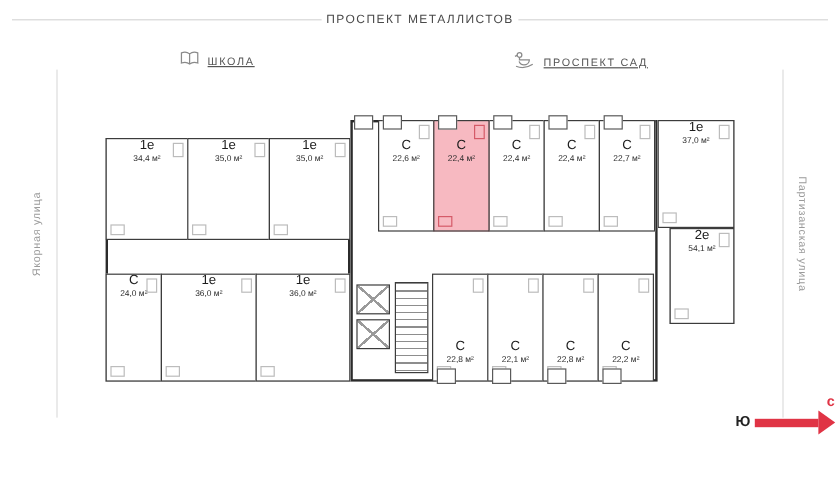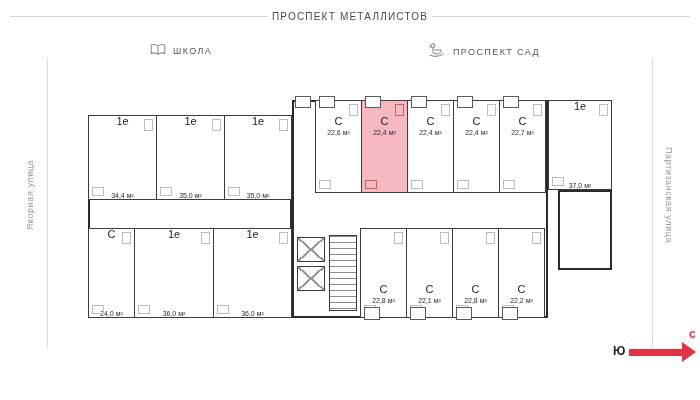--- a/index.html
+++ b/index.html
@@ -11,26 +11,26 @@
   
   .top-header{position:absolute;top:11px;left:0;width:100%;display:flex;align-items:center;gap:4px;padding:0 10px;box-sizing:border-box;}
   .top-header .line{flex:1;height:1px;background:#d6d6d6;}
   .top-header .label{font-size:10px;letter-spacing:1.2px;color:#4a4a4a;white-space:nowrap;}
   .vline{position:absolute;top:58px;height:290px;width:1px;background:#dcdcdc;}
   .street-vert{position:absolute;font-size:9px;letter-spacing:0.6px;color:#9a9a9a;white-space:nowrap;}
   .street-left{left:30px;top:195px;transform:translate(-50%,-50%) rotate(-90deg);}
   .street-right{left:669px;top:195px;transform:translate(-50%,-50%) rotate(90deg);}
   
   .landmark{position:absolute;top:42px;display:flex;align-items:center;gap:7px;}
-  .landmark .txt{font-size:9px;letter-spacing:1.4px;color:#555;}
+  .landmark .txt{font-size:9px;letter-spacing:1.4px;color:#555;text-decoration:underline;}
   
   #plan{position:absolute;left:85px;top:95px;width:532px;height:230px;}
   .block{position:absolute;border:2px solid #2b2b2b;background:#fff;box-sizing:border-box;z-index:1;}
   .unit{position:absolute;border:1px solid #3c3c3c;background:#fff;box-sizing:border-box;z-index:2;
-        display:flex;flex-direction:column;align-items:center;justify-content:space-between;cursor:pointer;}
+        display:flex;flex-direction:column;align-items:center;justify-content:flex-start;cursor:pointer;}
   .unit .type{font-size:11px;line-height:1;color:#1c1c1c;}
   .unit .area{font-size:7px;margin-top:2px;color:#2a2a2a;}
   .unit.top-align{justify-content:flex-start;padding-top:15px;}
   .unit.bottom-align{justify-content:flex-end;padding-bottom:13px;}
   .unit::before{content:"";position:absolute;left:3px;bottom:3px;width:10px;height:7px;border:1px solid #bcbcbc;}
   .unit::after{content:"";position:absolute;right:3px;top:3px;width:7px;height:10px;border:1px solid #bcbcbc;}
   .unit.highlight{background:#f7b9c1;z-index:3;}
   .unit.highlight::before,.unit.highlight::after{border-color:#d55a68;}
   .balcony{position:absolute;border:1px solid #5a5a5a;background:#fff;box-sizing:border-box;z-index:4;}
   .core-box{position:absolute;border:1px solid #3c3c3c;background:
@@ -119,20 +119,24 @@
   </div>
   <div class="unit top-align" style="left:414px;top:5px;width:47px;height:93px">
     <span class="type">С</span>
     <span class="area">22,7 м²</span>
   </div>
 
   <div class="unit" style="left:463px;top:5px;width:64px;height:90px">
     <span class="type">1е</span>
     <span class="area">37,0 м²</span>
   </div>
+  <div class="unit" style="left:473px;top:95px;width:54px;height:80px">
+    <span class="type">2е</span>
+    <span class="area">54,1 м²</span>
+  </div>
 
   <div class="unit" style="left:3px;top:133px;width:47px;height:90px">
     <span class="type">С</span>
     <span class="area">24,0 м²</span>
   </div>
   <div class="unit" style="left:49px;top:133px;width:80px;height:90px">
     <span class="type">1е</span>
     <span class="area">36,0 м²</span>
   </div>
   <div class="unit" style="left:128px;top:133px;width:79px;height:90px">

